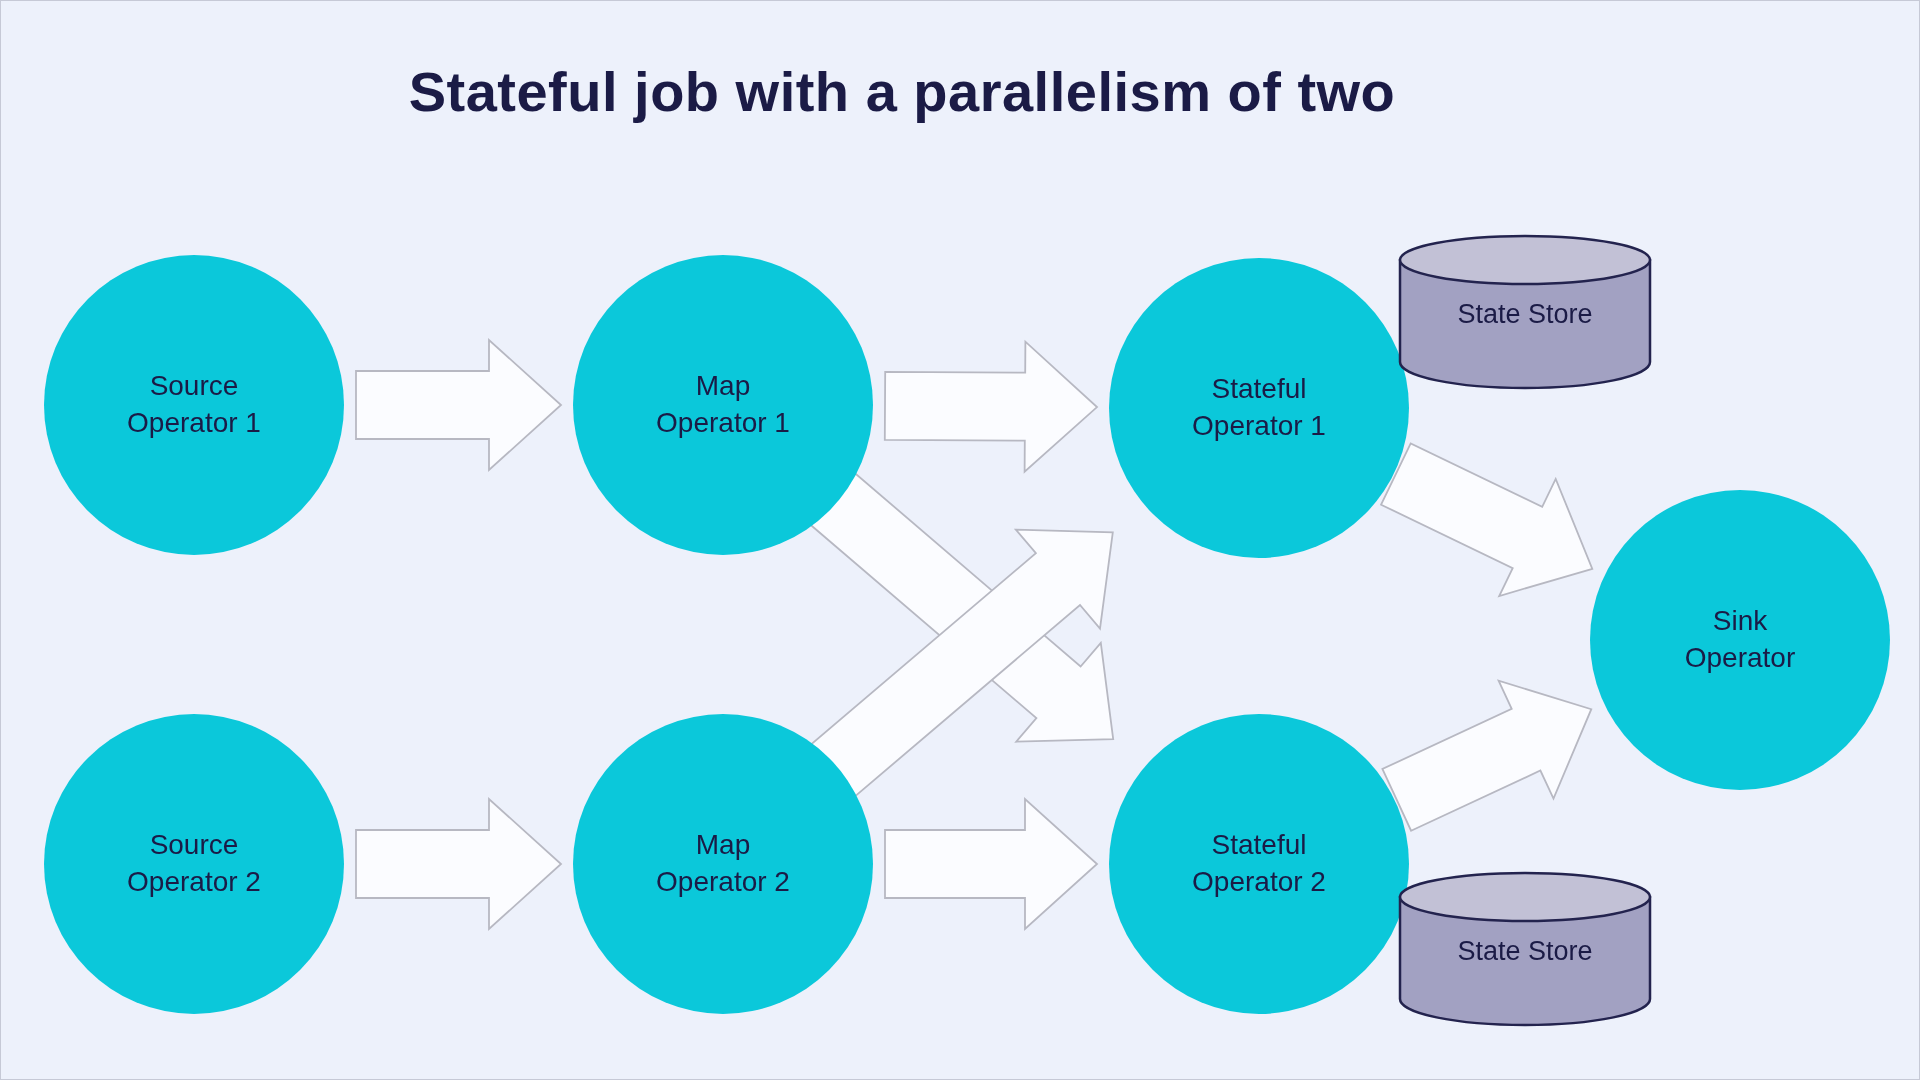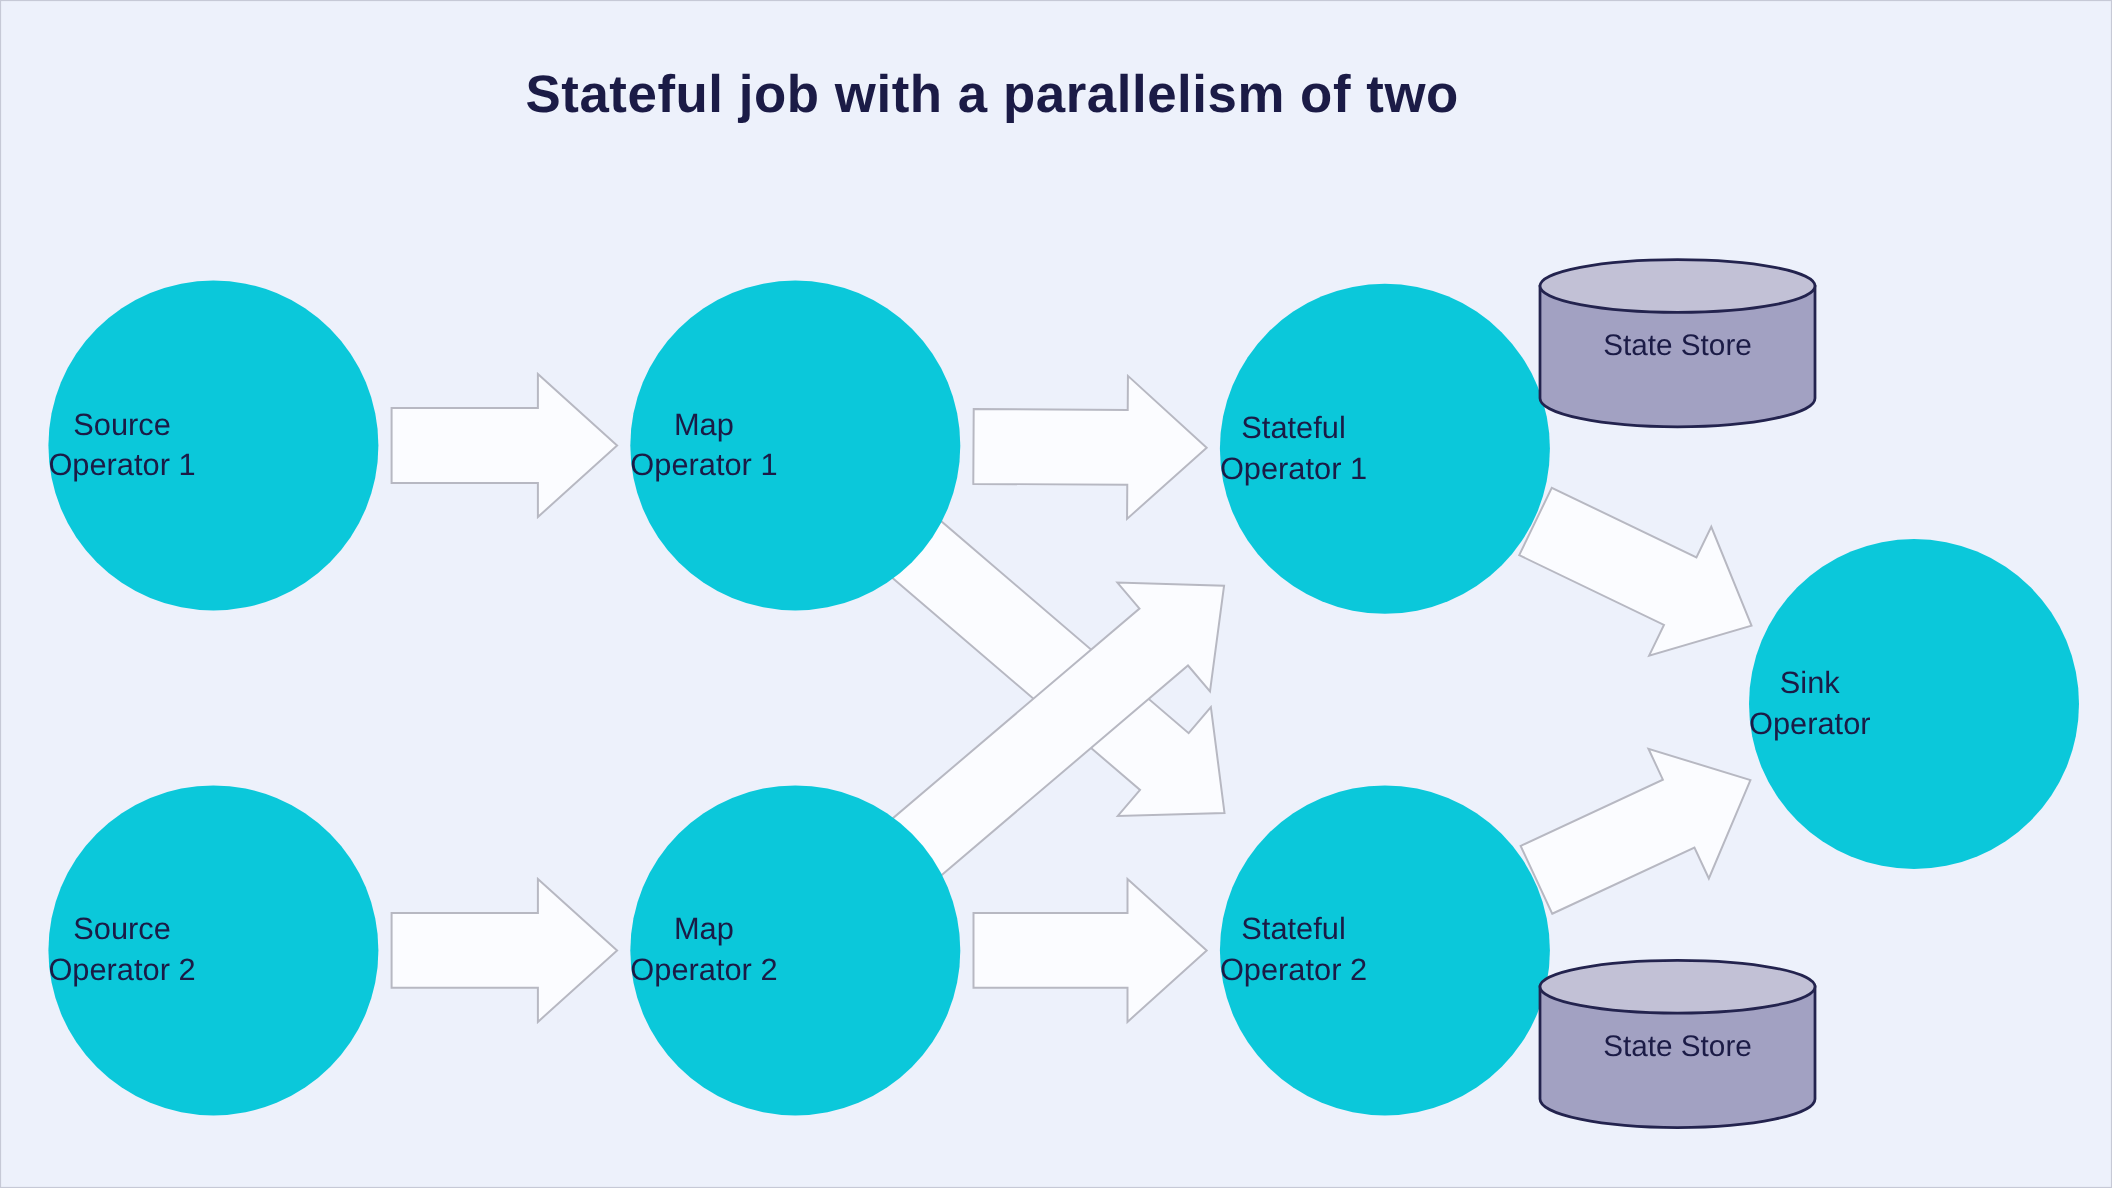--- a/index.html
+++ b/index.html
@@ -3,28 +3,28 @@
 <meta charset="utf-8">
 <style>
   *{margin:0;padding:0;box-sizing:border-box}
   html,body{width:1920px;height:1080px}
   body{font-family:"Liberation Sans","DejaVu Sans",sans-serif;background:#ffffff}
 
   .canvas{position:relative;width:1920px;height:1080px;background:var(--bg,#edf1fb);
           border:1px solid #c6c9d6;overflow:hidden}
 
   .title{position:absolute;top:58px;left:0;width:1802px;text-align:center;
-         font-size:48px;font-weight:700;color:var(--title,#1b1b46);letter-spacing:.5px}
+         font-size:56px;font-weight:700;color:var(--title,#1b1b46);letter-spacing:.5px}
 
   #edges-svg{position:absolute;left:0;top:0;width:1920px;height:1080px;z-index:1}
   .edge-arrow{fill:var(--arrow-fill,#fbfcff);stroke:var(--arrow-stroke,#b7b8c2);stroke-width:1.8}
 
   .node{position:absolute;width:300px;height:300px;border-radius:50%;
         background:var(--node-fill,#0bc8da);color:var(--node-text,#1b1b46);
-        display:flex;align-items:center;justify-content:flex-start;z-index:2}
+        display:flex;align-items:center;justify-content:center;z-index:2}
   .node-label{text-align:center;font-size:28px;line-height:1.32}
   .node-label span{display:block}
 
   .n-source1{left:43px;top:254px}
   .n-source2{left:43px;top:713px}
   .n-map1{left:572px;top:254px}
   .n-map2{left:572px;top:713px}
   .n-stateful1{left:1108px;top:257px}
   .n-stateful2{left:1108px;top:713px}
   .n-sink{left:1589px;top:489px}

